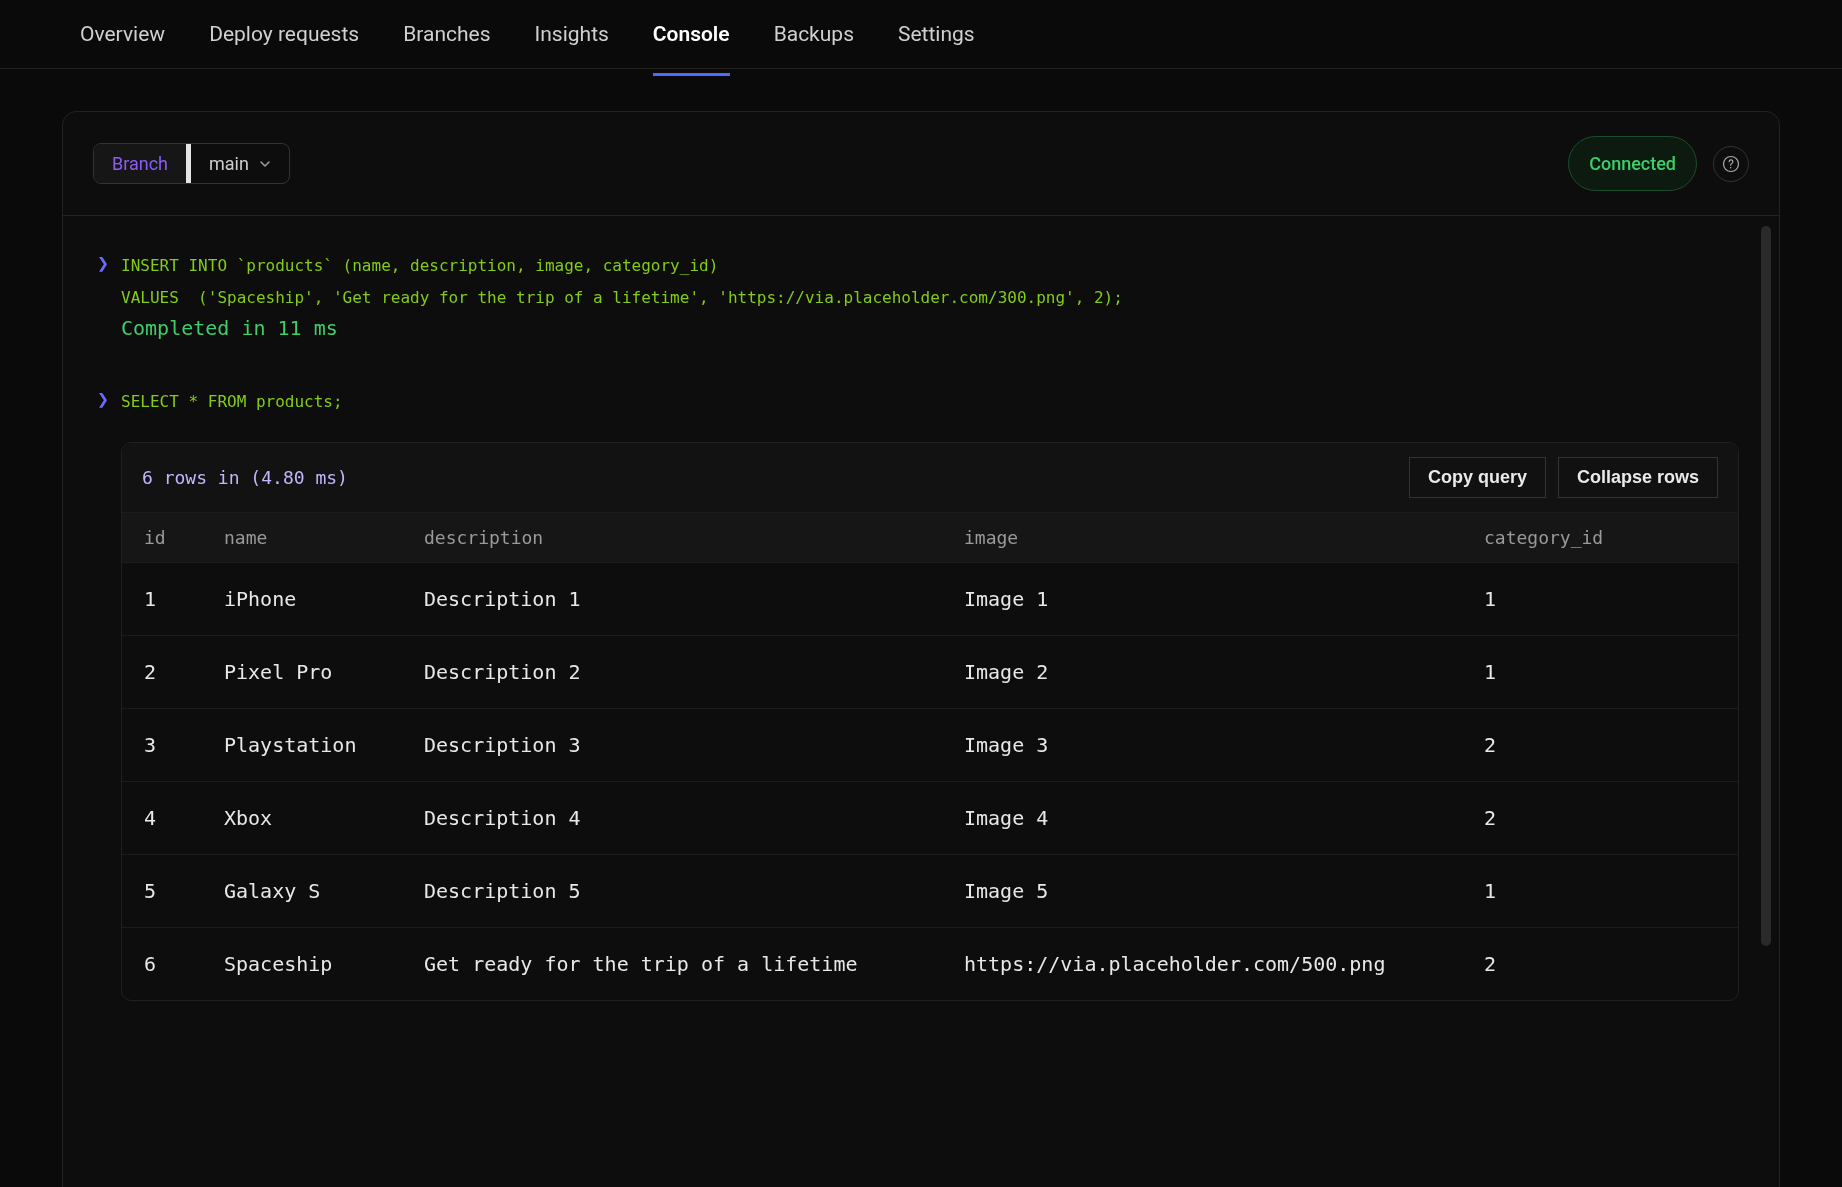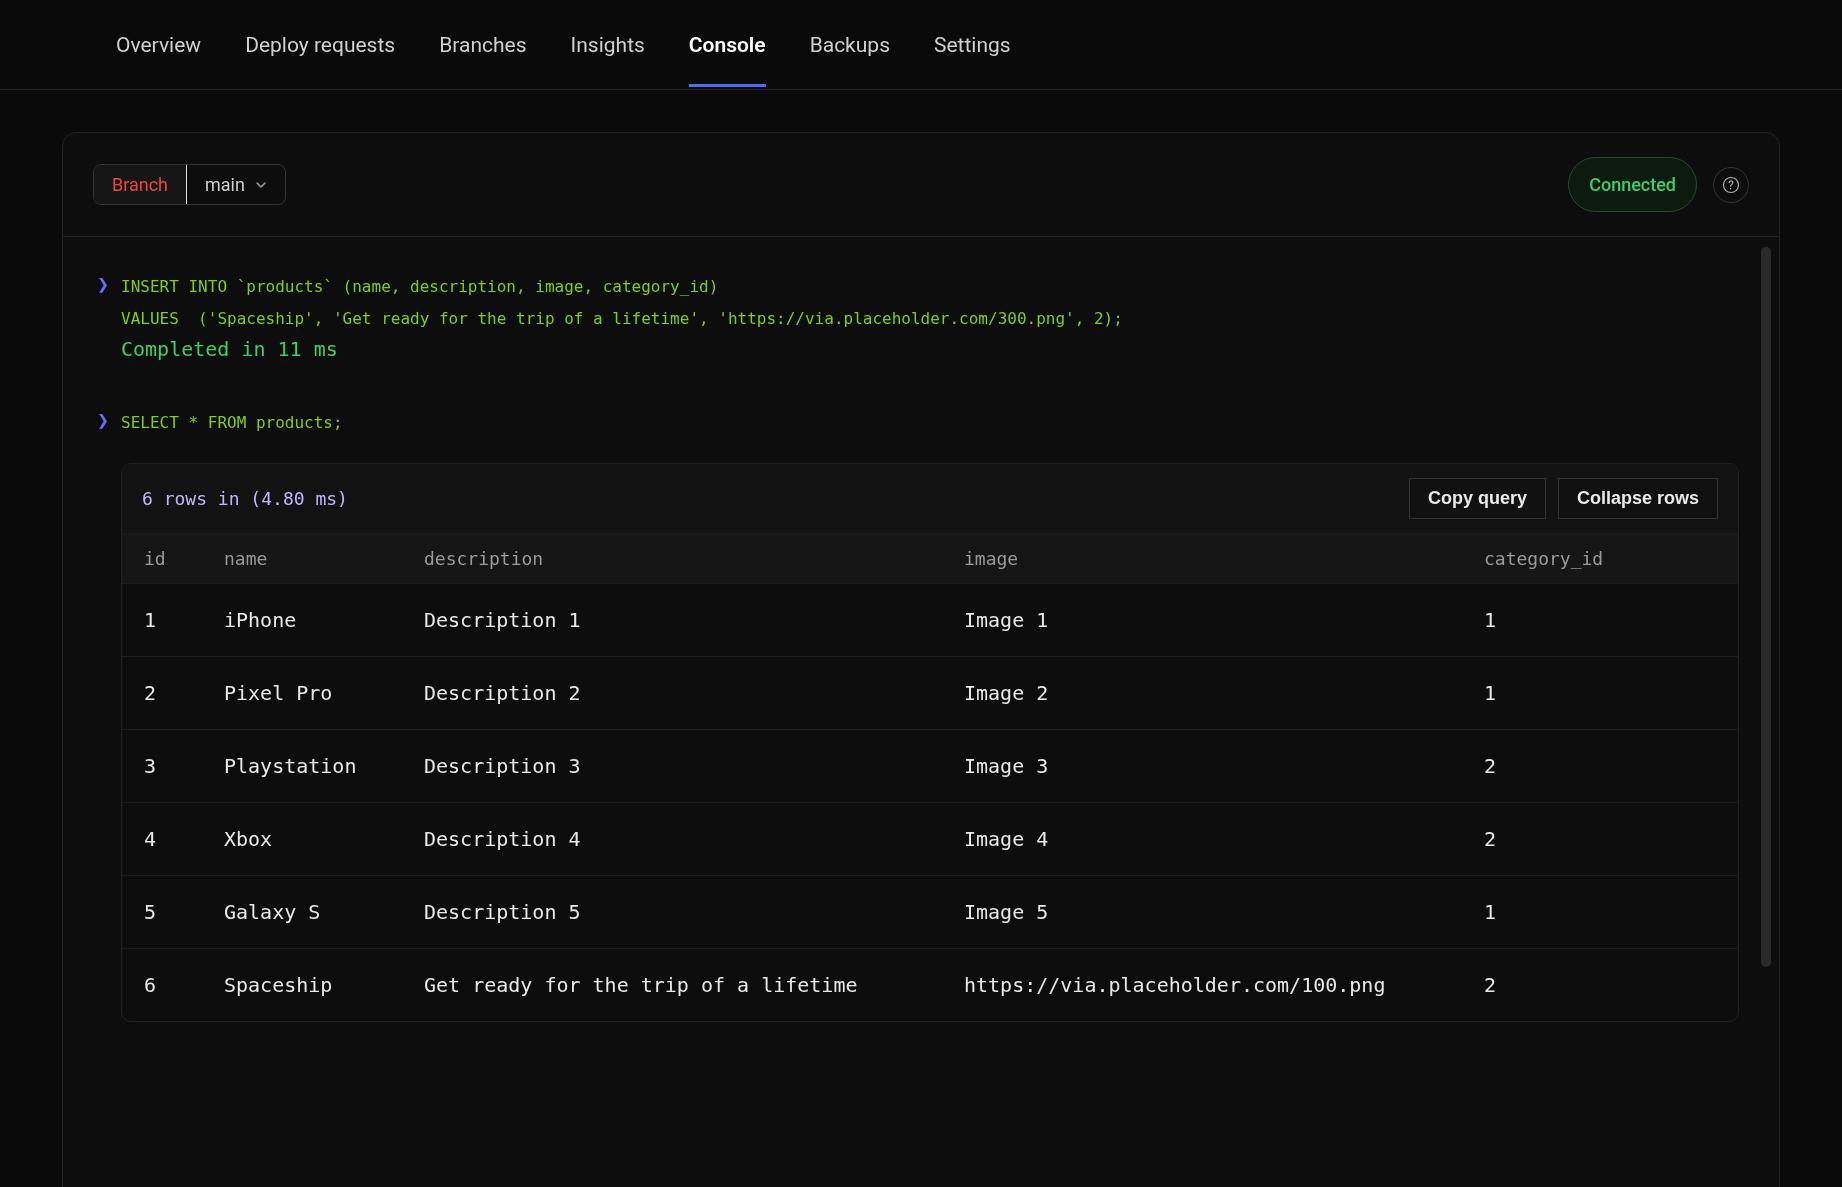--- a/index.html
+++ b/index.html
@@ -12,22 +12,22 @@
     font-size: 19px;
     overflow: hidden;
   }
   .mono { font-family: ui-monospace, "SF Mono", Menlo, Consolas, monospace; }
 
   
   .topnav {
     display: flex;
     align-items: center;
     gap: 44px;
-    padding: 0 116px;
-    height: 90px;
+    padding: 0 80px;
+    height: 69px;
     border-bottom: 1px solid #222;
   }
   .topnav a {
     color: #d0d0d0;
     text-decoration: none;
     font-size: 21px;
     padding: 30px 0;
     cursor: pointer;
   }
   .topnav a.active {
@@ -55,21 +55,21 @@
   .branch-group {
     display: inline-flex;
     border: 1px solid #333;
     border-radius: 8px;
     overflow: hidden;
   }
   .branch-label, .branch-select {
     padding: 9px 18px;
     font-size: 18px;
   }
-  .branch-label { background: #161616; color: #ef4444; border-right: 1px solid #e5e5e5; }
+  .branch-label { background: #161616; color: #8b5cf6; border-right: 5px solid #e5e5e5; }
   .branch-select { background: transparent; color: #cfcfcf; display: flex; align-items: center; gap: 10px; cursor: pointer; }
   .chev { width: 12px; height: 12px; }
   .head-right { display: flex; align-items: center; gap: 16px; }
   .pill-connected {
     border: 1px solid #1d4d2a;
     color: #3ecf6a;
     background: #0d1a10;
     border-radius: 999px;
     padding: 16px 20px;
     font-size: 18px;
@@ -258,21 +258,21 @@
               <div class="cell">5</div>
               <div class="cell">Galaxy S</div>
               <div class="cell">Description 5</div>
               <div class="cell">Image 5</div>
               <div class="cell">1</div>
             </div>
             <div class="trow mono">
               <div class="cell">6</div>
               <div class="cell">Spaceship</div>
               <div class="cell">Get ready for the trip of a lifetime</div>
-              <div class="cell">https://via.placeholder.com/100.png</div>
+              <div class="cell">https://via.placeholder.com/500.png</div>
               <div class="cell">2</div>
             </div>
           </div>
       </div>
     </div>
 
     <div class="scroll-thumb"></div>
   </div>
 
 </section>

